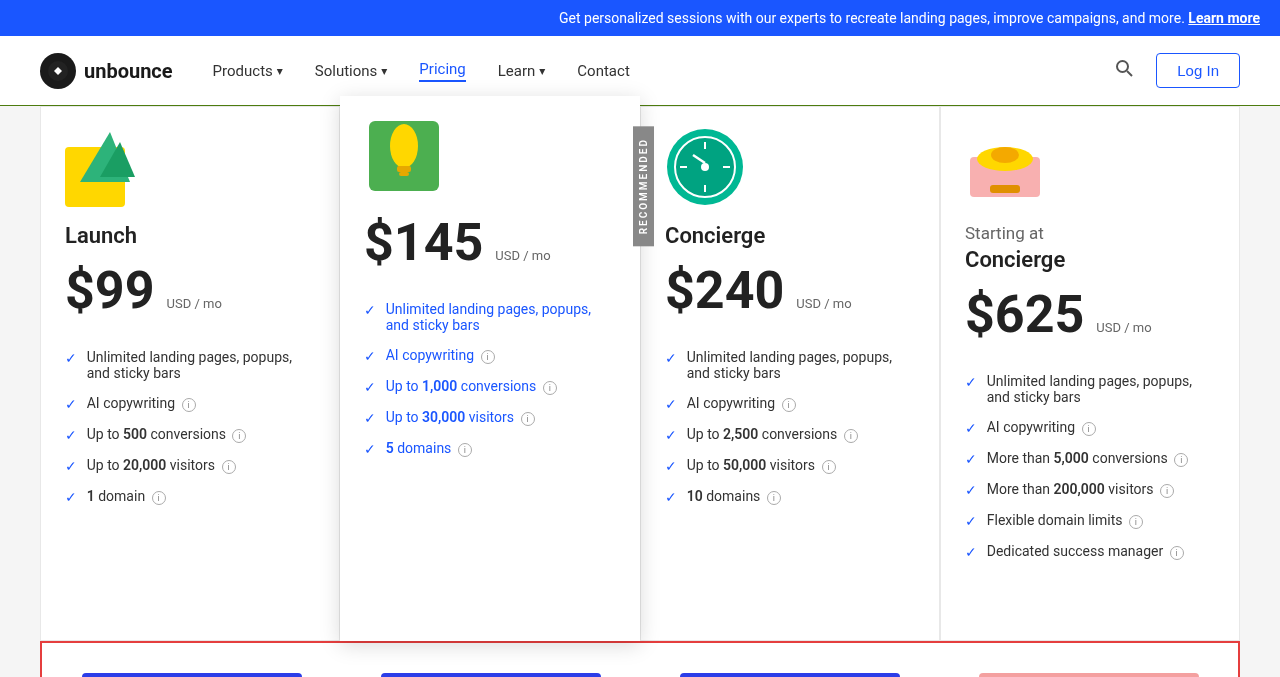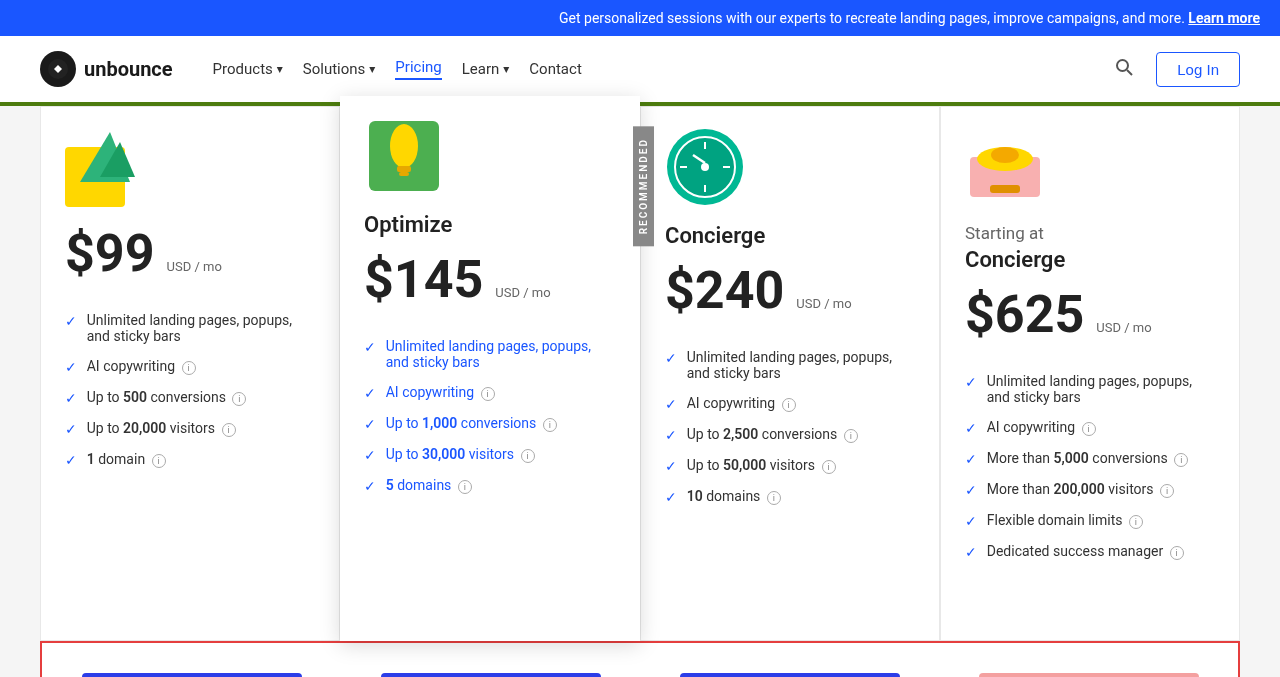--- a/index.html
+++ b/index.html
@@ -15,21 +15,21 @@
     }
     .top-banner a { color: white; font-weight: bold; }
 
     
     .navbar {
       background: white;
       display: flex;
       align-items: center;
       padding: 0 40px;
       height: 70px;
-      border-bottom: 4px solid #4d7c0f;
+      border-bottom: 1px solid #4d7c0f;
     }
     .logo-area {
       display: flex;
       align-items: center;
       margin-right: 40px;
     }
     .logo-icon {
       width: 36px;
       height: 36px;
       background: #1a1a1a;
@@ -40,21 +40,21 @@
       margin-right: 8px;
     }
     .logo-text {
       font-size: 20px;
       font-weight: 700;
       color: #1a1a1a;
     }
     .nav-links {
       display: flex;
       align-items: center;
-      gap: 20px;
+      gap: 32px;
       flex: 1;
     }
     .nav-link {
       color: #333;
       text-decoration: none;
       font-size: 15px;
       display: flex;
       align-items: center;
       gap: 4px;
       cursor: pointer;
@@ -289,20 +289,21 @@
   <div class="pricing-grid">
 
     <div class="pricing-card">
       <div class="plan-icon">
         <svg width="80" height="80" viewBox="0 0 80 80">
           <rect x="0" y="20" width="60" height="60" rx="4" fill="#ffd700"></rect>
           <polygon points="10,60 40,10 60,60" fill="#2db37a" transform="translate(5,-5)"></polygon>
           <polygon points="30,55 50,20 65,55" fill="#1a9e63" transform="translate(5,-5)"></polygon>
         </svg>
       </div>
+      <div class="plan-name">Launch</div>
       <div class="plan-price">
         <span class="price-amount">$99</span>
         <span class="price-detail">USD / mo</span>
       </div>
       <ul class="features-list">
         <li>
           <span class="check-icon">✓</span>
           <span class="feature-text">Unlimited landing pages, popups, and sticky bars</span>
         </li>
         <li>
@@ -327,21 +328,20 @@
     <div class="pricing-card recommended">
       <div class="recommended-badge">RECOMMENDED</div>
       <div class="plan-icon">
         <svg width="80" height="80" viewBox="0 0 80 80">
           <rect x="5" y="5" width="70" height="70" rx="6" fill="#4caf50"></rect>
           <ellipse cx="40" cy="30" rx="14" ry="22" fill="#ffd700"></ellipse>
           <rect x="33" y="50" width="14" height="6" rx="2" fill="#e6a800"></rect>
           <rect x="35" y="56" width="10" height="4" rx="2" fill="#e6a800"></rect>
         </svg>
       </div>
-      <div class="plan-name">Optimize</div>
       <div class="plan-price">
         <span class="price-amount">$145</span>
         <span class="price-detail">USD / mo</span>
       </div>
       <ul class="features-list">
         <li>
           <span class="check-icon">✓</span>
           <span class="feature-text highlight">Unlimited landing pages, popups, and sticky bars</span>
         </li>
         <li>

